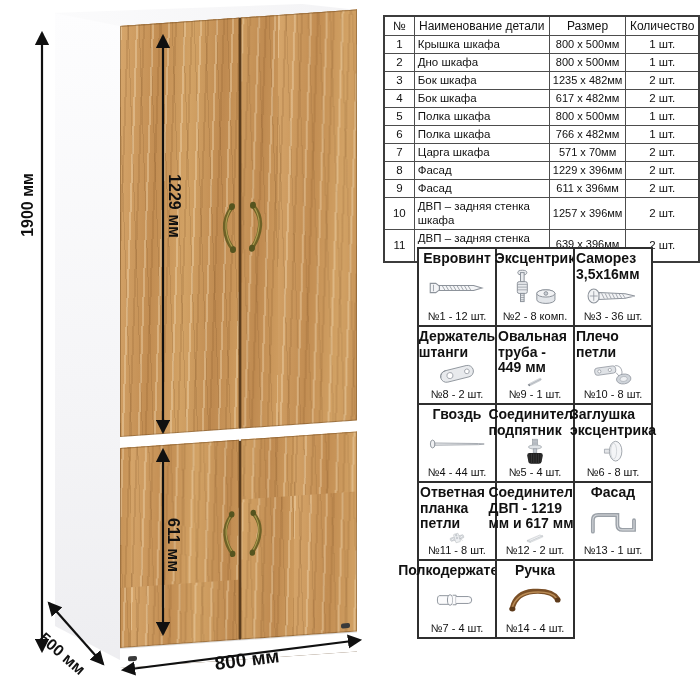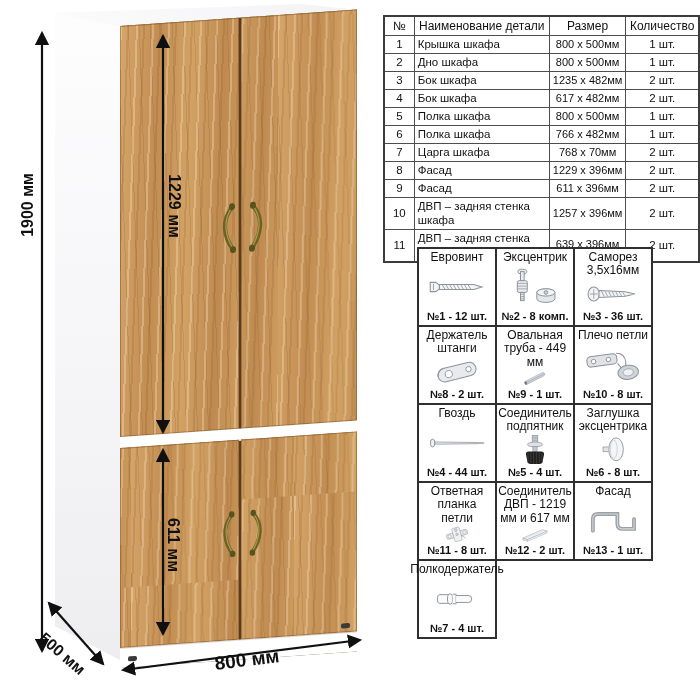--- a/index.html
+++ b/index.html
@@ -57,24 +57,24 @@
   .c-size{width:60px;text-align:center;white-space:nowrap;font-size:11px;}
   .c-qty{width:66px;text-align:center;margin-top:28px;}
 
   
   .hw{position:absolute;left:417px;top:247px;}
   .hw-row{display:flex;}
   .hw-row + .hw-row{margin-top:-2px;}
   .hw-cell{width:80px;height:80px;border:2px solid #2f2f2f;box-sizing:border-box;background:#fff;
            display:flex;flex-direction:column;align-items:center;}
   .hw-cell + .hw-cell{margin-left:-2px;}
-  .hw-name{font-weight:normal;font-size:12px;line-height:1.12;text-align:center;padding:2px 1px 0;}
+  .hw-name{font-weight:bold;font-size:14px;line-height:1.12;padding:2px 1px 0;}
   .hw-icon{flex:1;display:flex;align-items:center;justify-content:center;min-height:0;overflow:hidden;}
   .hw-icon svg{max-height:100%;}
-  .hw-count{font-weight:bold;font-size:11px;padding:0 0 3px;}
+  .hw-count{font-weight:normal;font-size:11px;padding:0 0 3px;}
 </style>
 </head>
 <body>
 
 <div class="sheet">
 
   <div>
     <div class="w-side"></div>
     <div class="w-top"></div>
     <div class="w-front">
@@ -177,21 +177,21 @@
         </tr>
         <tr>
           <td class="c-num">6</td>
           <td class="c-name">Полка шкафа</td>
           <td class="c-size">766 х 482мм</td>
           <td class="c-qty">1 шт.</td>
         </tr>
         <tr>
           <td class="c-num">7</td>
           <td class="c-name">Царга шкафа</td>
-          <td class="c-size">768 х 70мм</td>
+          <td class="c-size">571 х 70мм</td>
           <td class="c-qty">2 шт.</td>
         </tr>
         <tr>
           <td class="c-num">8</td>
           <td class="c-name">Фасад</td>
           <td class="c-size">1229 х 396мм</td>
           <td class="c-qty">2 шт.</td>
         </tr>
         <tr>
           <td class="c-num">9</td>
@@ -414,15 +414,27 @@
                 <ellipse cx="10" cy="12" rx="2.6" ry="5"></ellipse>
                 <path d="M10 7 h12 v10 h-12"></path>
                 <ellipse cx="22" cy="12" rx="3" ry="6"></ellipse>
                 <path d="M25 6.5 h4 v11 h-4"></path>
                 <path d="M29 8 h14 a4 4 0 0 1 0 8 h-14"></path>
               </g>
             </svg>
           </div>
           <div class="hw-count">№7 - 4 шт.</div>
         </div>
+        <div class="hw-cell">
+          <div class="hw-name">Ручка</div>
+          <div class="hw-icon">
+            <svg width="58" height="32" viewBox="0 0 64 34">
+              <path d="M7 26 Q11 9 30 7.5 Q51 6 57 16" fill="none" stroke="#7a4f26" stroke-width="5.6" stroke-linecap="round"></path>
+              <path d="M7 25 Q12 10 30 8.5 Q49 7 56 15" fill="none" stroke="#b98b55" stroke-width="1.6" stroke-linecap="round"></path>
+              <ellipse cx="7" cy="27" rx="3.4" ry="2.6" fill="#5d3a1a"></ellipse>
+              <ellipse cx="57" cy="17" rx="3.2" ry="2.8" fill="#5d3a1a"></ellipse>
+            </svg>
+          </div>
+          <div class="hw-count">№14 - 4 шт.</div>
+        </div>
       </div>
     </div>
 </div>
 
 </body></html>

